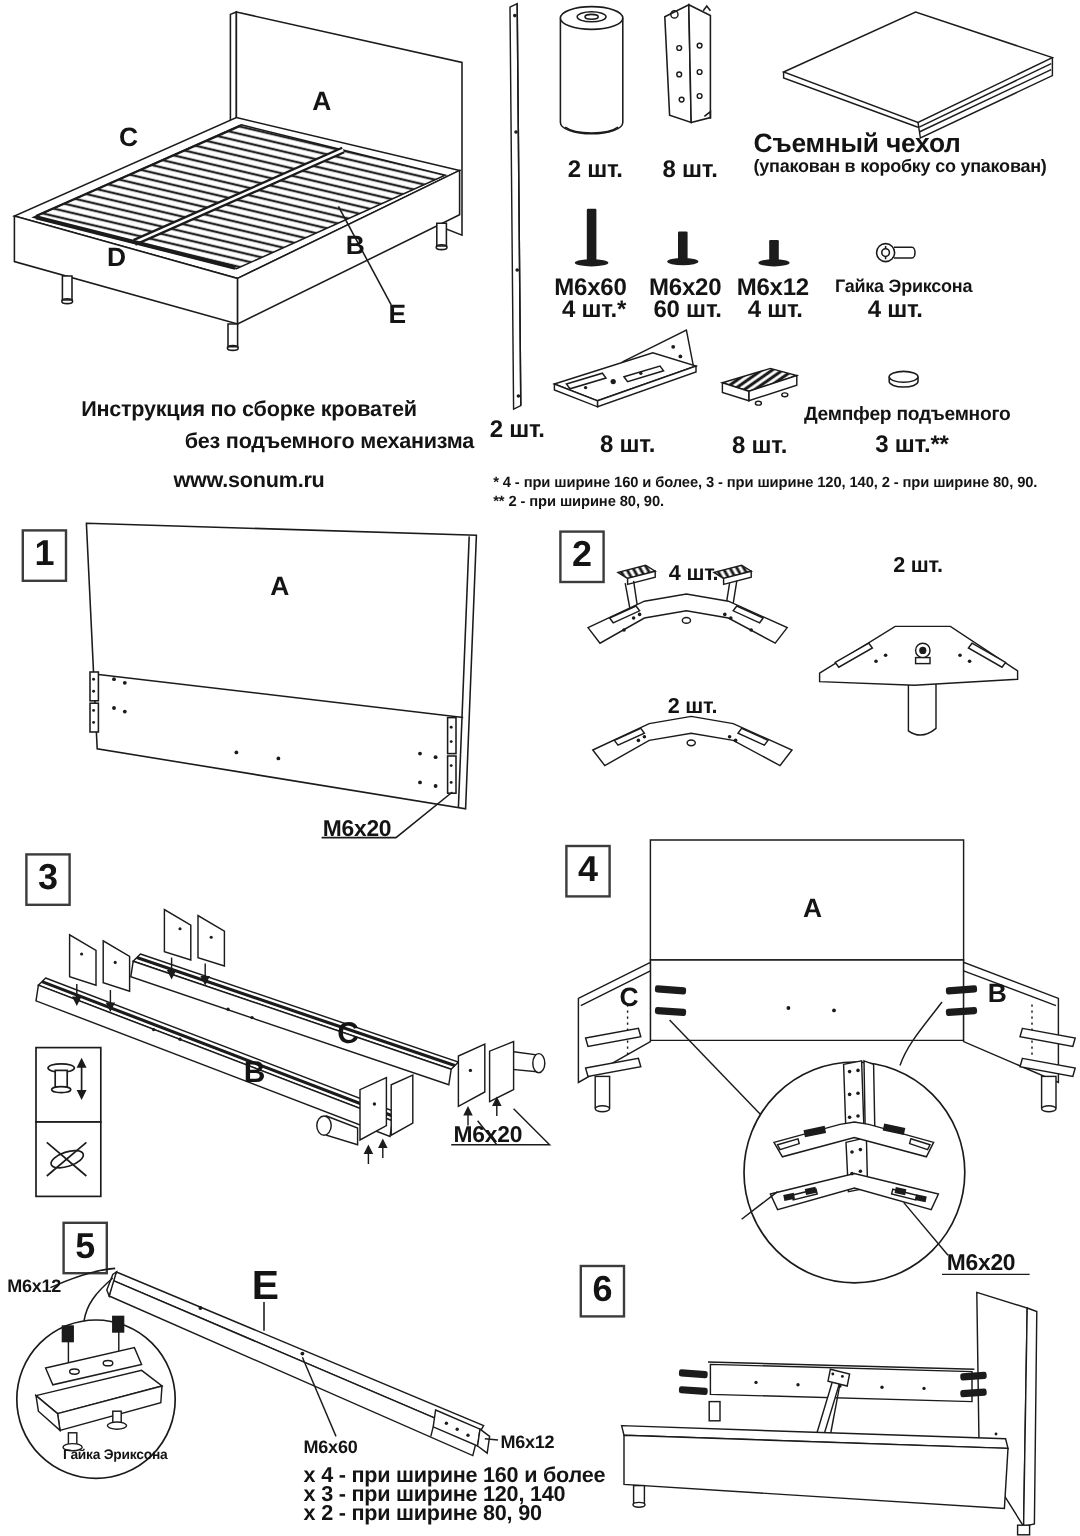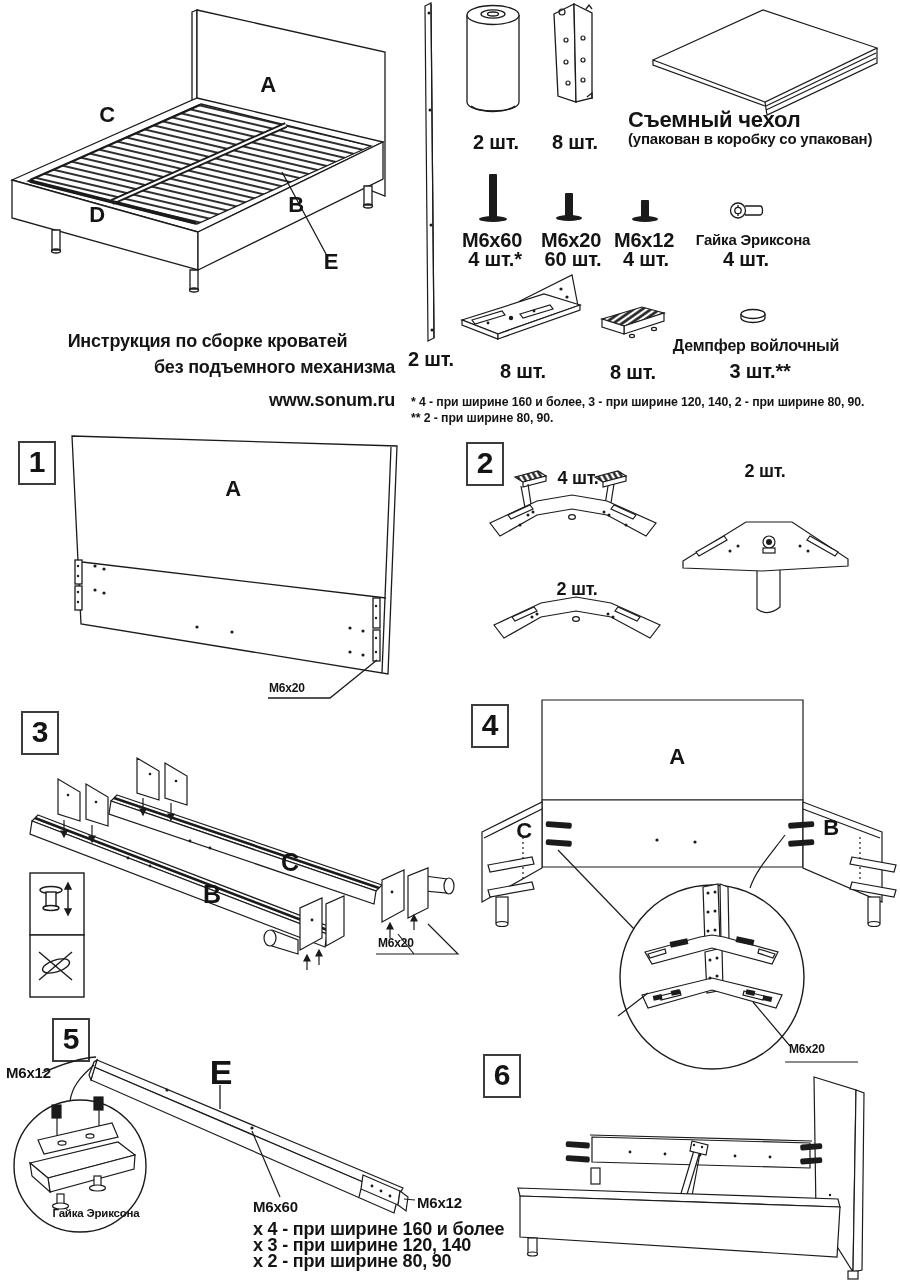--- a/index.html
+++ b/index.html
@@ -4,21 +4,21 @@
 <style>
   html,body{margin:0;padding:0;background:#fff;}
   #page{position:relative;width:900px;height:1280px;background:#fff;overflow:hidden;
         font-family:"Liberation Sans","DejaVu Sans",sans-serif;color:#141414;}
   svg{position:absolute;overflow:visible;}
   .lbl{position:absolute;font-weight:bold;white-space:nowrap;color:#141414;letter-spacing:-0.2px;}
   .ctr{transform:translate(-50%,-50%);}
   .numbox{position:absolute;width:34px;height:40px;border:2px solid #3c3c3c;background:#fff;
           font-weight:bold;font-size:30px;line-height:38px;text-align:center;color:#141414;}
   .t17{font-size:22px;} .t18{font-size:18px;} .t20{font-size:20px;} .t22{font-size:22px;}
-  .t25{font-size:25px;} .t34{font-size:34px;} .t16{font-size:12px;} .t15{font-size:15px;}
+  .t25{font-size:25px;} .t34{font-size:34px;} .t16{font-size:19px;} .t15{font-size:15px;}
   .t13{font-size:18px;} .t12{font-size:12.3px;letter-spacing:-0.1px;} .t11{font-size:11.5px;}
 </style>
 </head>
 <body>
 
 <div id="page">
 
   <svg style="left:0;top:0" width="415" height="300" viewBox="0 0 415 300">
     <defs>
       <pattern id="slats" width="6" height="6" patternUnits="userSpaceOnUse" patternTransform="rotate(13.2)">
@@ -47,21 +47,21 @@
     </g>
   </svg>
   <div class="lbl ctr t22" style="left:268px;top:85px">A</div>
   <div class="lbl ctr t22" style="left:107px;top:115px">C</div>
   <div class="lbl ctr t22" style="left:97px;top:215px">D</div>
   <div class="lbl ctr t22" style="left:296px;top:205px">B</div>
   <div class="lbl ctr t22" style="left:331px;top:262px">E</div>
 
   <div class="lbl t18" style="left:20px;top:331px;width:375px;text-align:center">Инструкция по сборке кроватей</div>
   <div class="lbl t18" style="left:20px;top:357px;width:375px;text-align:right">без подъемного механизма</div>
-  <div class="lbl t18" style="left:20px;top:390px;width:375px;text-align:right">www.sonum.ru</div>
+  <div class="lbl t18" style="left:20px;top:390px;width:375px;text-align:center">www.sonum.ru</div>
 
   <svg style="left:403px;top:0" width="58" height="348" viewBox="0 0 58 348">
     <g stroke="#1b1b1b" stroke-width="1.2" fill="#fff">
       <path d="M22,6 L28,3 L31,338 L25,341 Z"></path>
       <line x1="28" y1="4" x2="31" y2="338"></line>
     </g>
     <g fill="#1b1b1b">
         <circle cx="26" cy="13" r="1.5"></circle>
         <circle cx="27" cy="110" r="1.5"></circle>
         <circle cx="28" cy="225" r="1.5"></circle>
@@ -173,21 +173,21 @@
     </g>
   </svg>
   <div class="lbl ctr t20" style="left:633px;top:372px">8 шт.</div>
 
   <svg style="left:736px;top:304px" width="40" height="26" viewBox="0 0 40 26">
     <g stroke="#1b1b1b" stroke-width="1.3" fill="#fff">
       <path d="M5,10 L5,14 A12,4.5 0 0 0 29,14 L29,10"></path>
       <ellipse cx="17" cy="10" rx="12" ry="4.5"></ellipse>
     </g>
   </svg>
-  <div class="lbl ctr" style="left:756px;top:346px;font-size:16px">Демпфер войлочный</div>
+  <div class="lbl ctr" style="left:756px;top:346px;font-size:16px">Демпфер подъемного</div>
   <div class="lbl ctr t20" style="left:760px;top:371px">3 шт.**</div>
 
   <div class="lbl t12" style="left:411px;top:395px">* 4 - при ширине 160 и более, 3 - при ширине 120, 140, 2 - при ширине 80, 90.</div>
   <div class="lbl t12" style="left:411px;top:411px">** 2 - при ширине 80, 90.</div>
 
   <div class="numbox" style="left:18px;top:441px">1</div>
   <svg style="left:55px;top:430px" width="350" height="278" viewBox="0 0 350 278">
     <g stroke="#1b1b1b" stroke-width="1.3" fill="#fff">
       <path d="M17,6 L342,16 L333,244 L26,194 Z"></path>
       <line x1="336" y1="17" x2="327" y2="243"></line>

